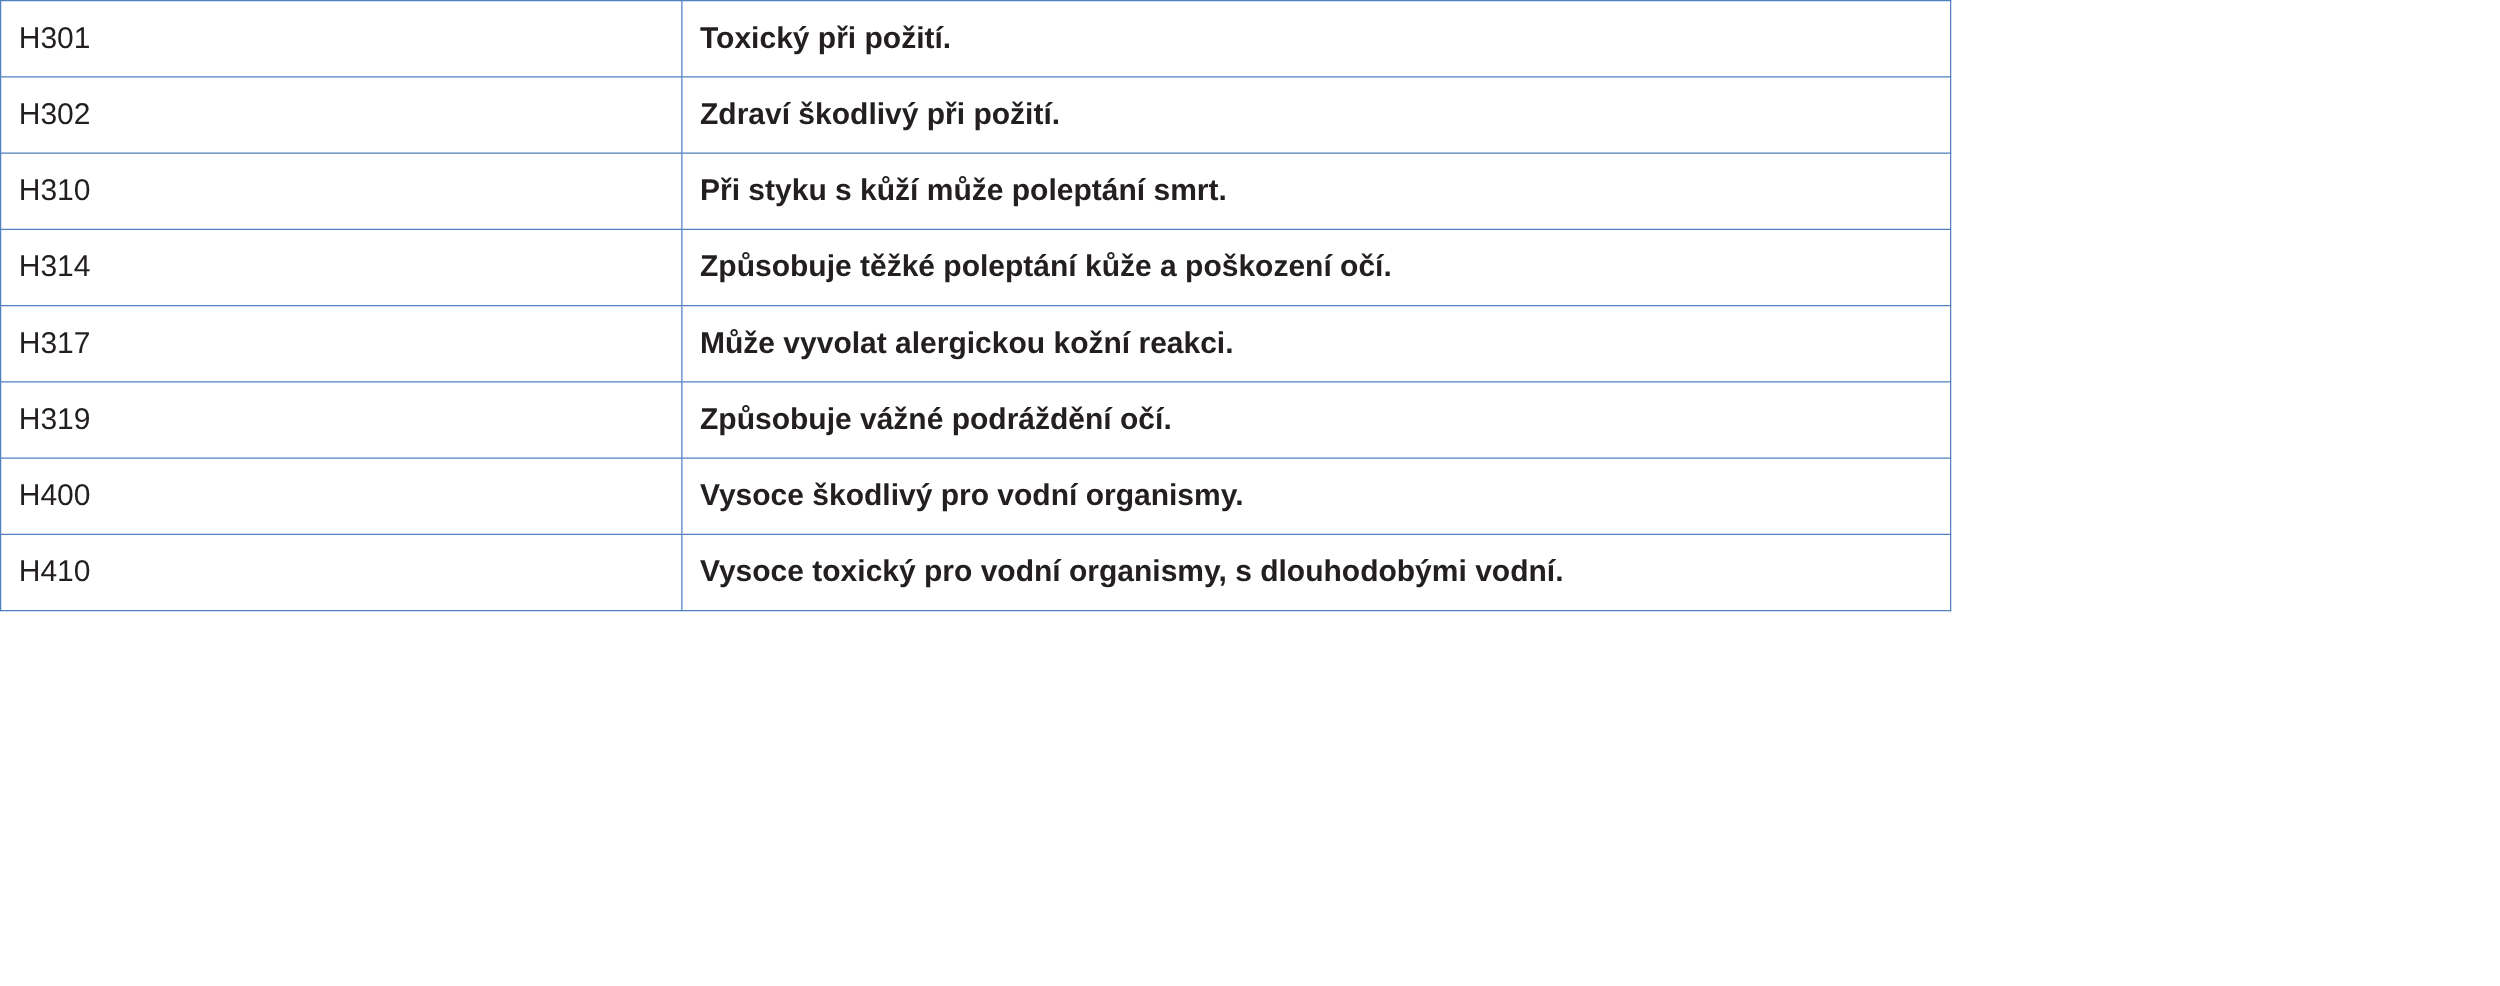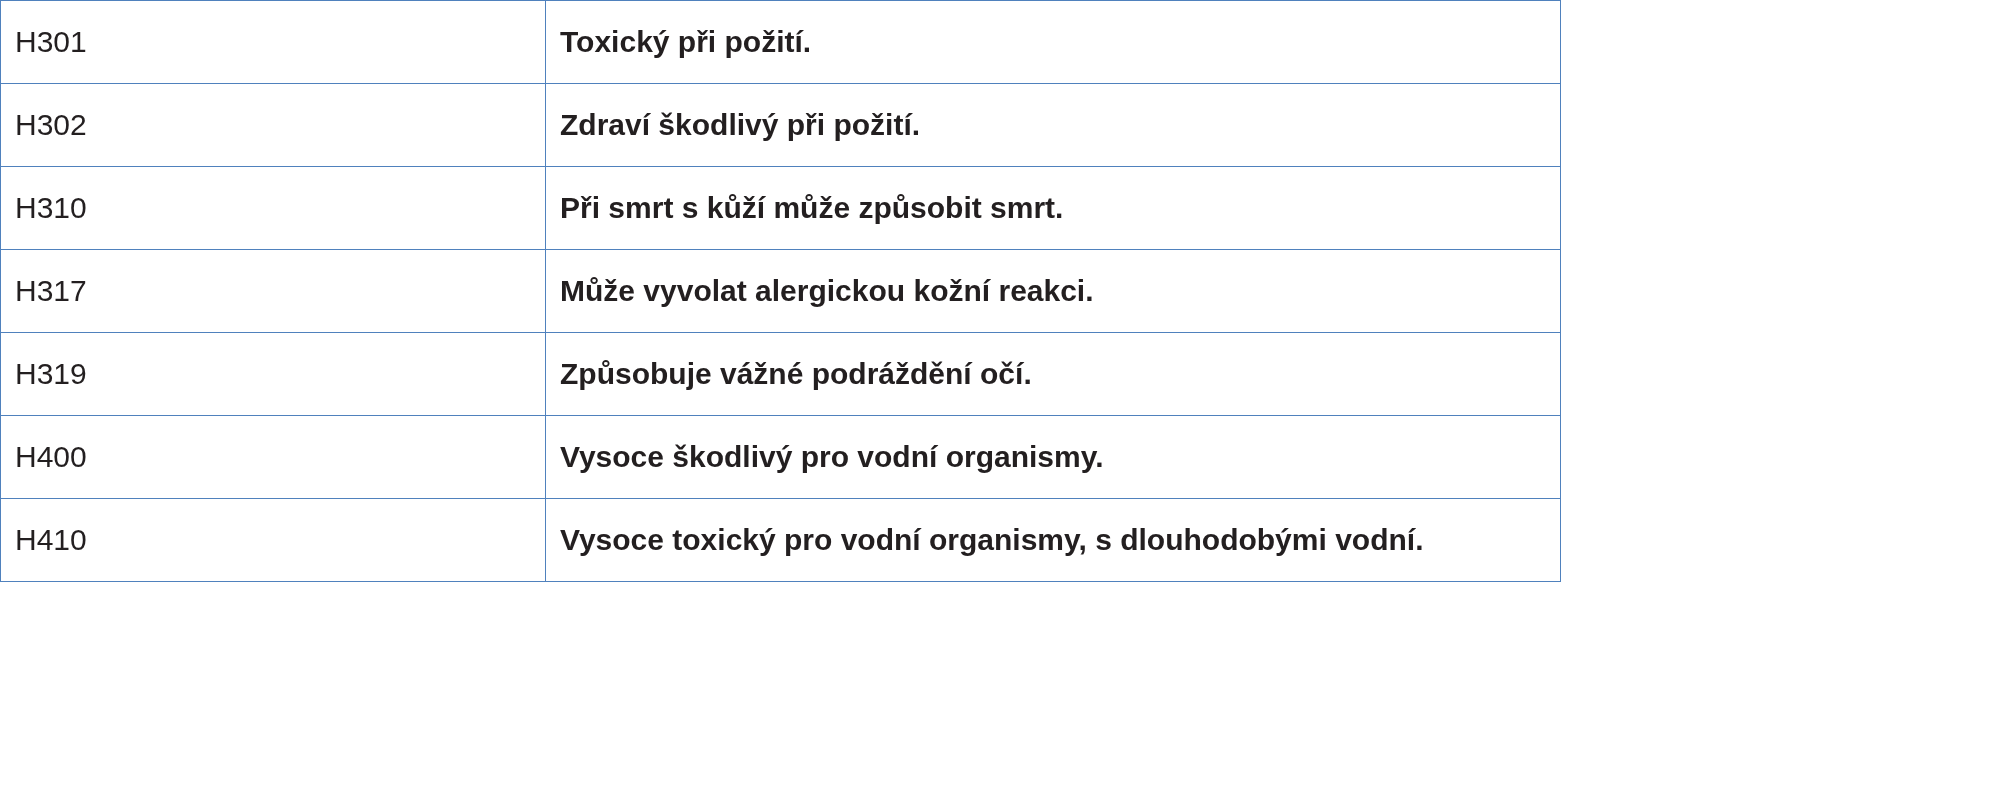--- a/index.html
+++ b/index.html
@@ -24,22 +24,22 @@
     table-layout: fixed;
     width: 1560px;
     margin: 0;
     background: #ffffff;
   }
   table.hazard-table col.c-code { width: 545px; }
   table.hazard-table col.c-text { width: 1015px; }
   table.hazard-table td {
     border: 1px solid #4f81bd;
     height: 48px;
-    padding: 17px 12px;
-    font-size: 30px;
+    padding: 6px 12px;
+    font-size: 24px;
     line-height: 1.2;
     color: #231f20;
     vertical-align: middle;
     white-space: nowrap;
     overflow: hidden;
     margin-left: 48px;
   }
   table.hazard-table td.code {
     padding-left: 14px;
   }
@@ -61,21 +61,25 @@
       <tr>
         <td class="code">H301</td>
         <td class="text">Toxický při požití.</td>
       </tr>
       <tr>
         <td class="code">H302</td>
         <td class="text">Zdraví škodlivý při požití.</td>
       </tr>
       <tr>
         <td class="code">H310</td>
-        <td class="text">Při smrt s kůží může způsobit smrt.</td>
+        <td class="text">Při styku s kůží může poleptání smrt.</td>
+      </tr>
+      <tr>
+        <td class="code">H314</td>
+        <td class="text">Způsobuje těžké poleptání kůže a poškození očí.</td>
       </tr>
       <tr>
         <td class="code">H317</td>
         <td class="text">Může vyvolat alergickou kožní reakci.</td>
       </tr>
       <tr>
         <td class="code">H319</td>
         <td class="text">Způsobuje vážné podráždění očí.</td>
       </tr>
       <tr>

